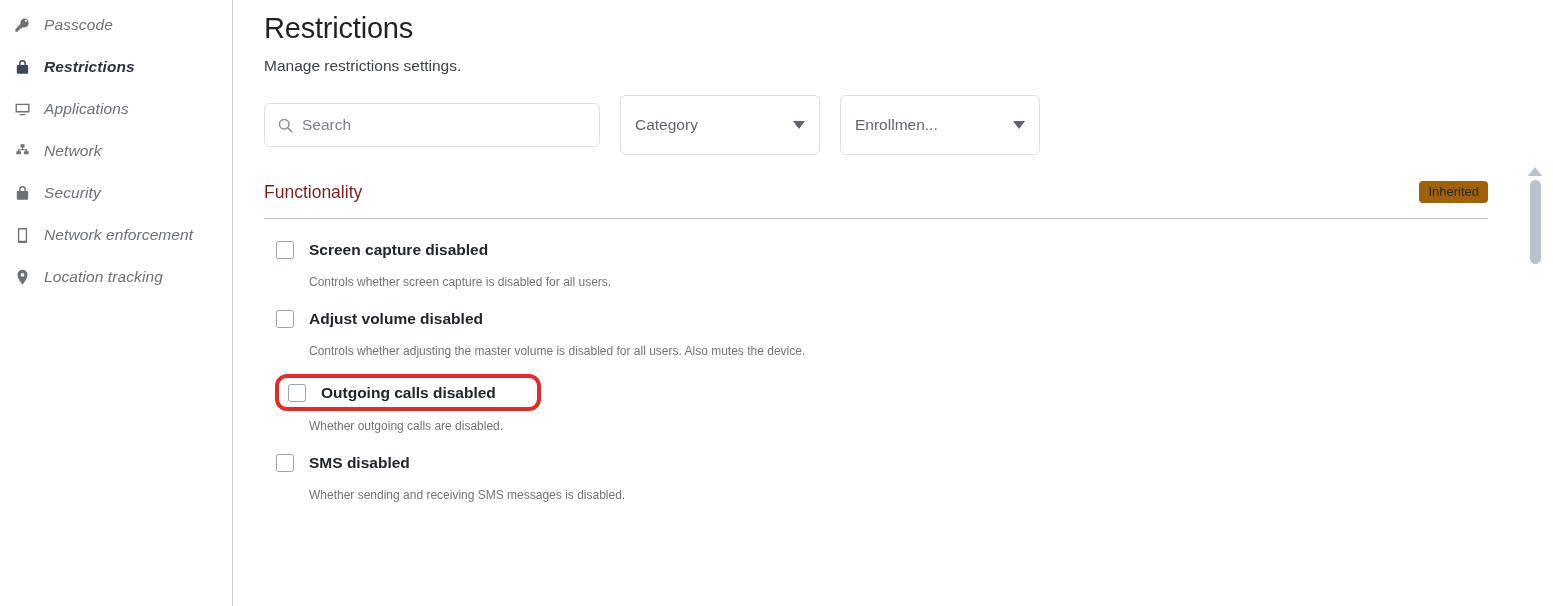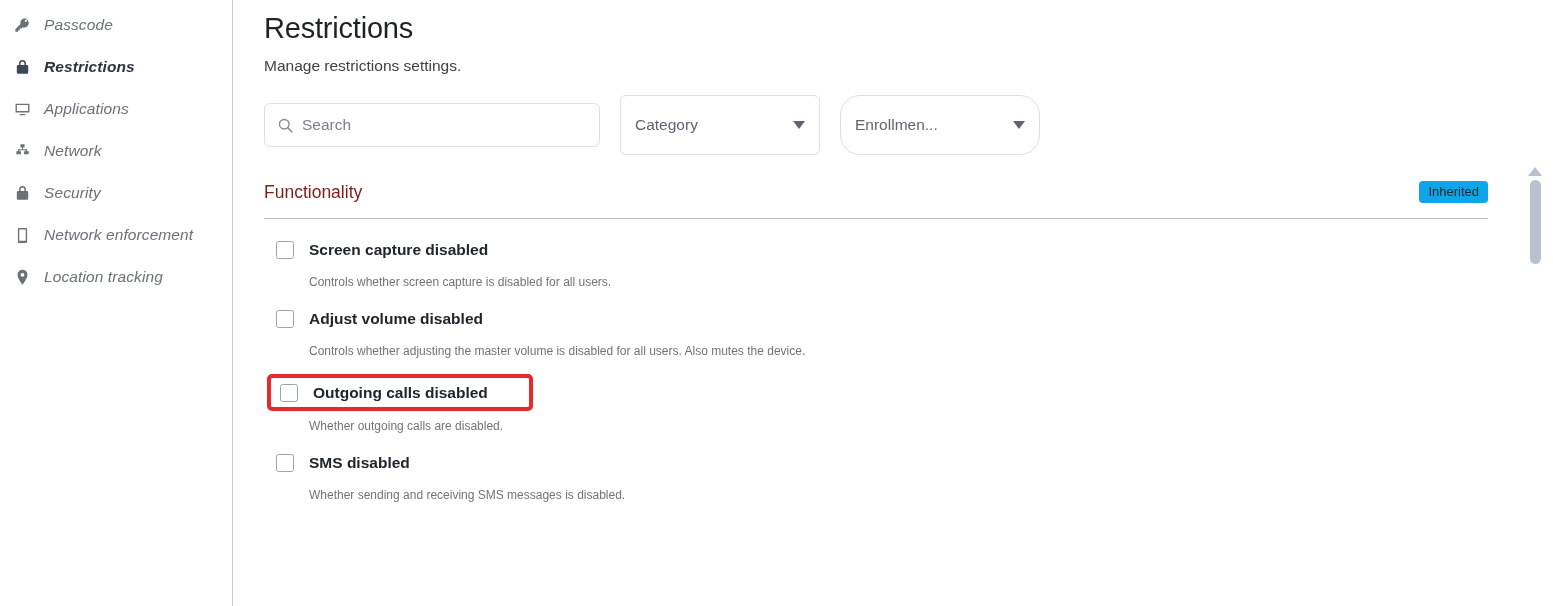--- a/index.html
+++ b/index.html
@@ -123,21 +123,21 @@
     border-radius: 6px;
     display: flex;
     align-items: center;
     justify-content: space-between;
     padding: 0 14px;
     box-sizing: border-box;
     background: #fff;
     cursor: pointer;
   }
   .select-box.category { width: 200px; }
-  .select-box.enrollment { width: 200px; border-radius: 20px; }
+  .select-box.enrollment { width: 200px; }
   .select-label { font-size: 15.5px; color: #5f646e; }
   .caret {
     width: 0; height: 0;
     border-left: 6.5px solid transparent;
     border-right: 6.5px solid transparent;
     border-top: 8px solid #5f646e;
     margin-left: 10px;
   }
 
   
@@ -153,21 +153,21 @@
     position: relative;
     height: 30px;
   }
   .section-title {
     font-size: 17.5px;
     font-weight: 400;
     color: #7f1d1d;
     margin: 0;
   }
   .badge {
-    background: #0ea5e9;
+    background: #a16207;
     color: #23282d;
     font-size: 13px;
     border-radius: 4px;
     padding: 4px 9px 5px 9px;
     line-height: 1;
     margin-right: 41px;
     white-space: nowrap;
   }
   .section-divider {
     height: 1px;
@@ -204,22 +204,22 @@
   }
   .setting-desc {
     font-size: 12px;
     color: #737373;
     margin-left: 45px;
     padding-top: 11px;
   }
   
   .setting-item.highlighted .setting-row {
     border: 4px solid #e8292a;
-    border-radius: 5px;
-    margin-left: 3px;
+    border-radius: 12px;
+    margin-left: 11px;
     height: 37px;
     box-sizing: border-box;
     width: 266px;
   }
   .setting-item.highlighted .checkbox { margin-left: 9px; }
   .setting-item.highlighted .setting-desc { padding-top: 8px; }
 
   
   .scrollbar-track {
     position: absolute;

